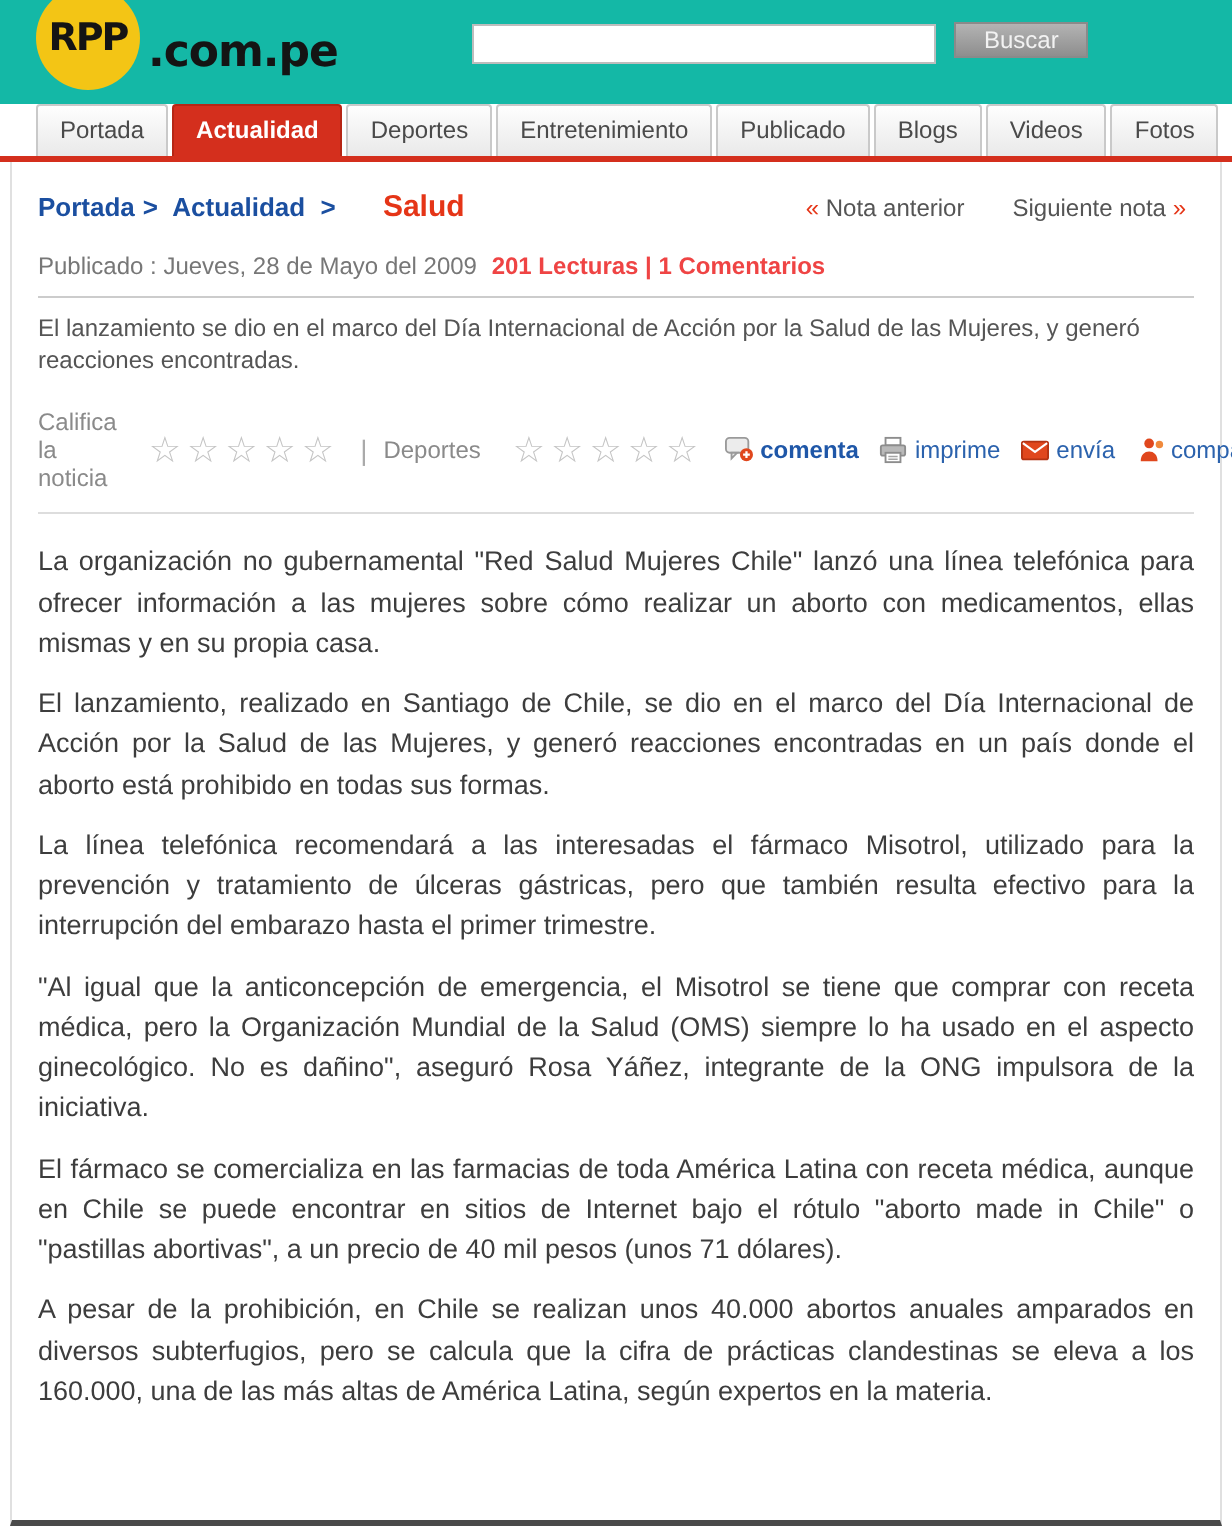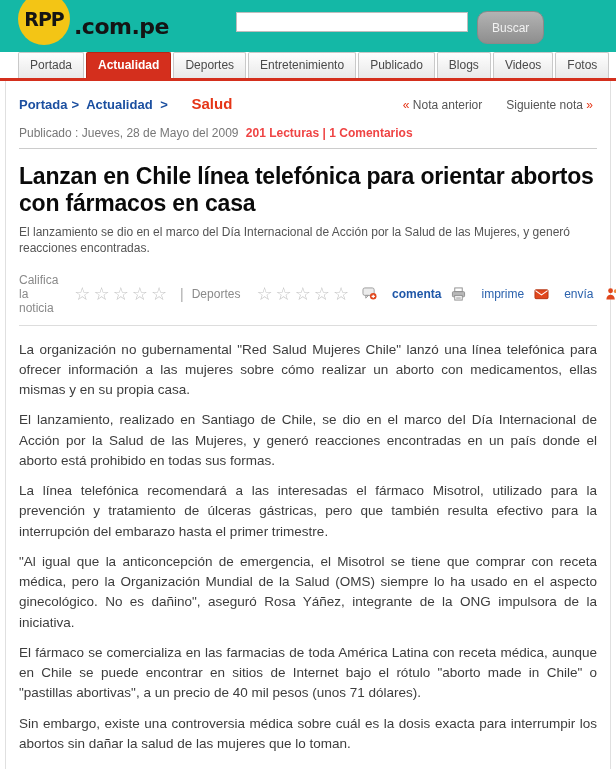--- a/index.html
+++ b/index.html
@@ -29,23 +29,23 @@
     font-family:"DejaVu Sans", sans-serif; letter-spacing:-0.5px;
   }
   .search-box {
     position:absolute; left:236px; top:12px;
     width:232px; height:20px;
     border:1px solid #bdbdbd; background:#fff;
     font-size:12px; padding:0 5px; color:#444;
   }
   .search-btn {
     position:absolute; left:477px; top:11px;
-    height:33px; padding:0 14px;
+    height:18px; padding:0 14px;
     background:linear-gradient(#b3b3b3,#8e8e8e);
-    border:1px solid #8a8a8a; border-radius:10px;
+    border:1px solid #8a8a8a; border-radius:0;
     color:#f2f2f2; font-size:12px; cursor:pointer;
     font-family:"Liberation Sans", sans-serif;
   }
 
   
   .nav { padding-left:18px; background:#fff; }
   .nav-tabs { display:flex; align-items:flex-end; }
   .tab {
     font-size:12px; color:#4a4a4a;
     background:linear-gradient(#fefefe,#e9e9e9);
@@ -94,21 +94,21 @@
     display:flex; align-items:center;
     margin-top:16px; padding-bottom:10px;
     border-bottom:1px solid #ddd;
     font-size:12px; color:#8a8a8a;
   }
   .stars { margin:0 10px 0 16px; letter-spacing:3px; font-size:18px; color:#c4c4c4; line-height:1; }
   .stars .star { cursor:pointer; }
   .stars.readonly .star { cursor:default; }
   .rate-sep { color:#aaa; margin:0 8px 0 0; font-size:14px; }
   .actions { margin-left:auto; display:flex; align-items:center; gap:10px; }
-  .action { display:flex; align-items:center; gap:15px; cursor:pointer; text-decoration:none; }
+  .action { display:flex; align-items:center; gap:3px; cursor:pointer; text-decoration:none; }
   .action .lbl { color:#2b62ad; font-size:12px; }
   .action.first .lbl { font-weight:bold; color:#1f57a8; }
   .aicon { display:inline-flex; width:15px; height:14px; }
 
   .article-body { padding-top:4px; padding-bottom:2px; }
   .article-body p {
     font-size:13.5px; line-height:1.5; color:#3d3d3d;
     text-align:justify; margin:10px 0;
   }
 </style>
@@ -152,21 +152,20 @@
       <span class="pn-link"><span class="arrow">«</span> <span>Nota anterior</span></span>
       <span class="pn-link"><span>Siguiente nota</span> <span class="arrow">»</span></span>
     </span>
   </div>
 
   <div class="meta-row">
     <span>Publicado : Jueves, 28 de Mayo del 2009</span>
     <b>201 Lecturas | 1 Comentarios</b>
   </div>
 
-  <h1 class="title">Lanzan en Chile línea telefónica para orientar abortos con fármacos en casa</h1>
   <div class="subtitle">El lanzamiento se dio en el marco del Día Internacional de Acción por la Salud de las Mujeres, y generó reacciones encontradas.</div>
 
   <div class="rating-row">
     <span>Califica la noticia</span>
     <span class="stars"><span class="star">☆</span><span class="star">☆</span><span class="star">☆</span><span class="star">☆</span><span class="star">☆</span></span>
     <span class="rate-sep">|</span>
     <span>Deportes</span>
     <span class="stars readonly"><span class="star">☆</span><span class="star">☆</span><span class="star">☆</span><span class="star">☆</span><span class="star">☆</span></span>
 
     <span class="actions">
@@ -213,17 +212,16 @@
       </a>
     </span>
   </div>
 
   <div class="article-body">
       <p>La organización no gubernamental "Red Salud Mujeres Chile" lanzó una línea telefónica para ofrecer información a las mujeres sobre cómo realizar un aborto con medicamentos, ellas mismas y en su propia casa.</p>
       <p>El lanzamiento, realizado en Santiago de Chile, se dio en el marco del Día Internacional de Acción por la Salud de las Mujeres, y generó reacciones encontradas en un país donde el aborto está prohibido en todas sus formas.</p>
       <p>La línea telefónica recomendará a las interesadas el fármaco Misotrol, utilizado para la prevención y tratamiento de úlceras gástricas, pero que también resulta efectivo para la interrupción del embarazo hasta el primer trimestre.</p>
       <p>"Al igual que la anticoncepción de emergencia, el Misotrol se tiene que comprar con receta médica, pero la Organización Mundial de la Salud (OMS) siempre lo ha usado en el aspecto ginecológico. No es dañino", aseguró Rosa Yáñez, integrante de la ONG impulsora de la iniciativa.</p>
       <p>El fármaco se comercializa en las farmacias de toda América Latina con receta médica, aunque en Chile se puede encontrar en sitios de Internet bajo el rótulo "aborto made in Chile" o "pastillas abortivas", a un precio de 40 mil pesos (unos 71 dólares).</p>
-      <p>Sin embargo, existe una controversia médica sobre cuál es la dosis exacta para interrumpir los abortos sin dañar la salud de las mujeres que lo toman.</p>
       <p>A pesar de la prohibición, en Chile se realizan unos 40.000 abortos anuales amparados en diversos subterfugios, pero se calcula que la cifra de prácticas clandestinas se eleva a los 160.000, una de las más altas de América Latina, según expertos en la materia.</p>
     </div>
 
 </div>
 
 </body></html>

